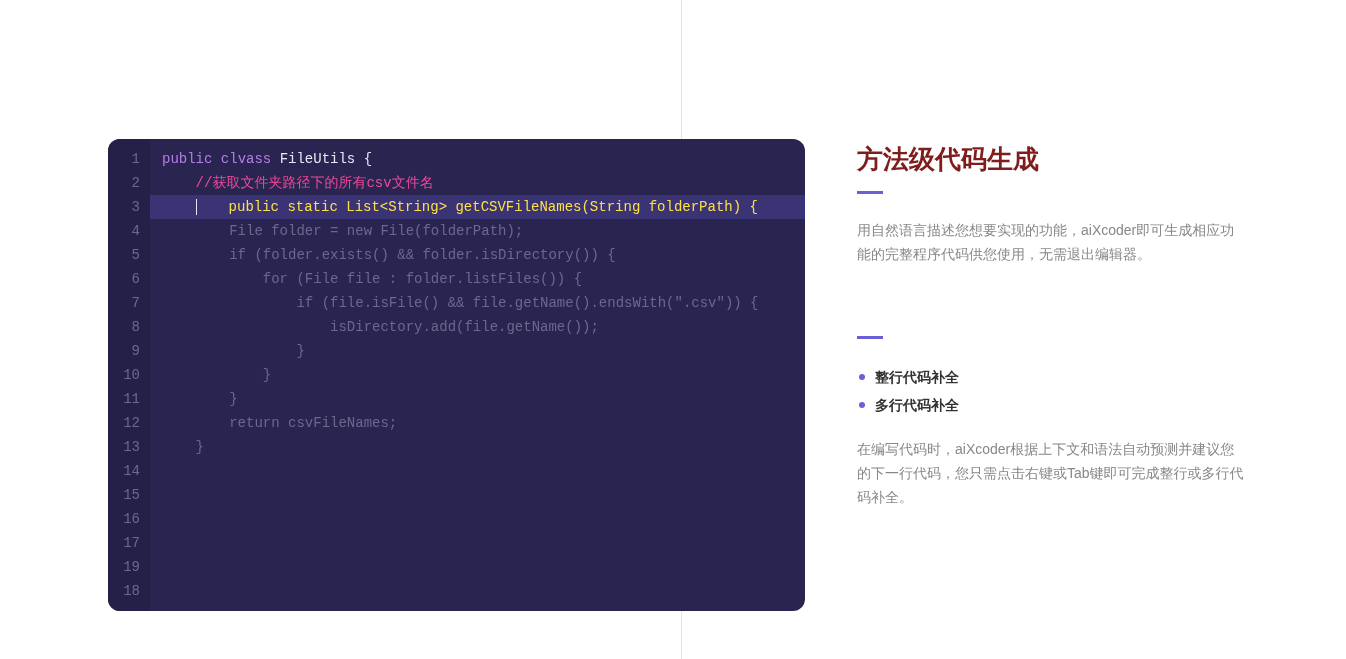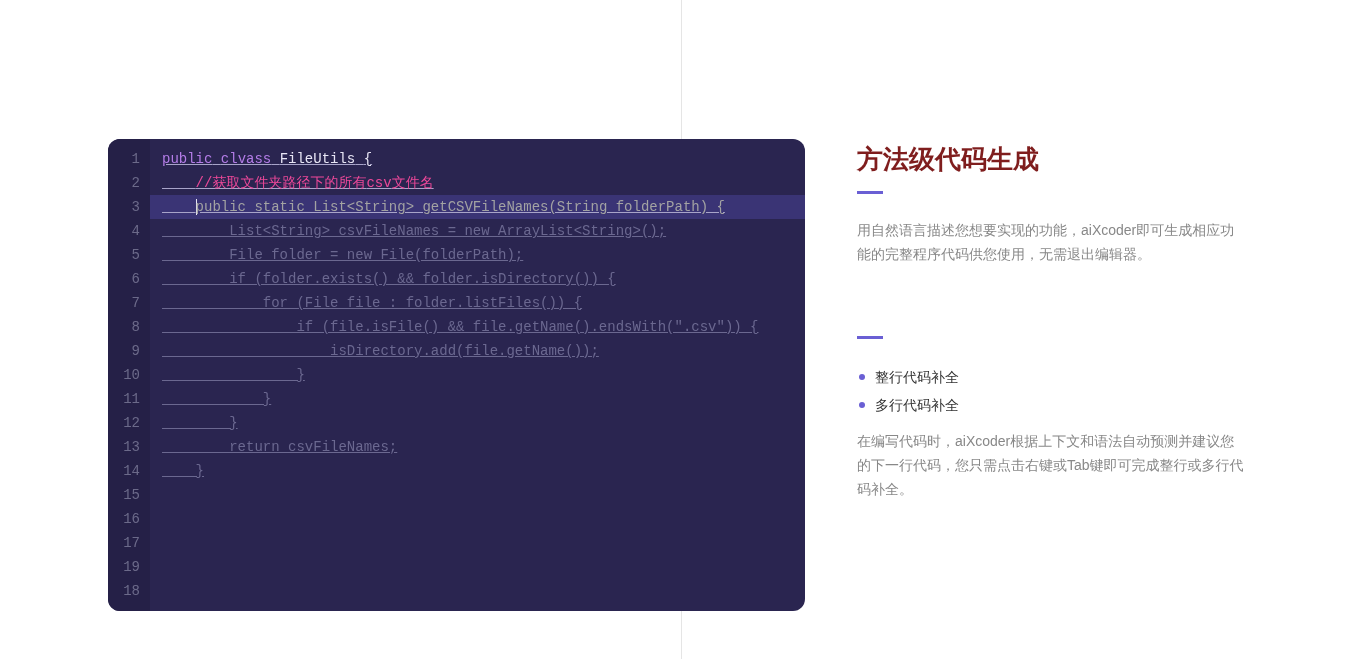--- a/index.html
+++ b/index.html
@@ -62,36 +62,35 @@
       left: 42px;
       top: 8px;
       right: 0;
     }
     
     .code-line {
       height: 24px;
       padding-left: 12px;
       white-space: pre;
       color: #a8a4c9;
-      text-decoration: underline;
     }
     
     .code-line.highlighted {
       background: #3a3475;
     }
     
     .code-line.suggestion {
       color: #6b6890;
     }
     
     .kw { color: #b47de8; }
     .cls { color: #e8e6f5; font-weight: 500; }
     .brace { color: #e8e6f5; }
     .comment { color: #ec4899; }
-    .sugg-text { color: #a3a3a3; }
+    .sugg-text { color: #fde047; padding-left: 33px; }
     
     .cursor {
       display: inline-block;
       width: 1px;
       height: 16px;
       background: #e8e6f5;
       vertical-align: middle;
       margin-right: -1px;
     }
     
@@ -121,21 +120,22 @@
     }
     
     .section-desc {
       font-size: 14px;
       color: #888;
       line-height: 24px;
     }
     
     .bullet-list {
       list-style: none;
-      margin-bottom: 10px;
+      margin-bottom: 18px;
+      font-weight: bold;
     }
     
     .bullet-item {
       font-size: 14px;
       color: #333;
       line-height: 28px;
       padding-left: 18px;
       position: relative;
     }
     
@@ -174,21 +174,20 @@
       <div class="line-number">15</div>
       <div class="line-number">16</div>
       <div class="line-number">17</div>
       <div class="line-number">19</div>
       <div class="line-number">18</div>
     </div>
   <div class="code-area" id="code-area">
       <div class="code-line"><span class="kw">public</span><span> </span><span class="kw">clvass</span><span> </span><span class="cls">FileUtils</span><span> </span><span class="brace">{</span></div>
       <div class="code-line"><span>    </span><span class="comment">//获取文件夹路径下的所有</span><span class="comment">csv</span><span class="comment">文件名</span></div>
       <div class="code-line highlighted"><span>    </span><span class="cursor"></span><span class="sugg-text">public static List&lt;String&gt; getCSVFileNames(String folderPath) {</span></div>
-      <div class="code-line suggestion"><span class="">        List&lt;String&gt; csvFileNames = new ArrayList&lt;String&gt;();</span></div>
       <div class="code-line suggestion"><span class="">        File folder = new File(folderPath);</span></div>
       <div class="code-line suggestion"><span class="">        if (folder.exists() &amp;&amp; folder.isDirectory()) {</span></div>
       <div class="code-line suggestion"><span class="">            for (File file : folder.listFiles()) {</span></div>
       <div class="code-line suggestion"><span class="">                if (file.isFile() &amp;&amp; file.getName().endsWith(".csv")) {</span></div>
       <div class="code-line suggestion"><span class="">                    isDirectory.add(file.getName());</span></div>
       <div class="code-line suggestion"><span class="">                }</span></div>
       <div class="code-line suggestion"><span class="">            }</span></div>
       <div class="code-line suggestion"><span class="">        }</span></div>
       <div class="code-line suggestion"><span class="">        return csvFileNames;</span></div>
       <div class="code-line suggestion"><span class="">    }</span></div>

